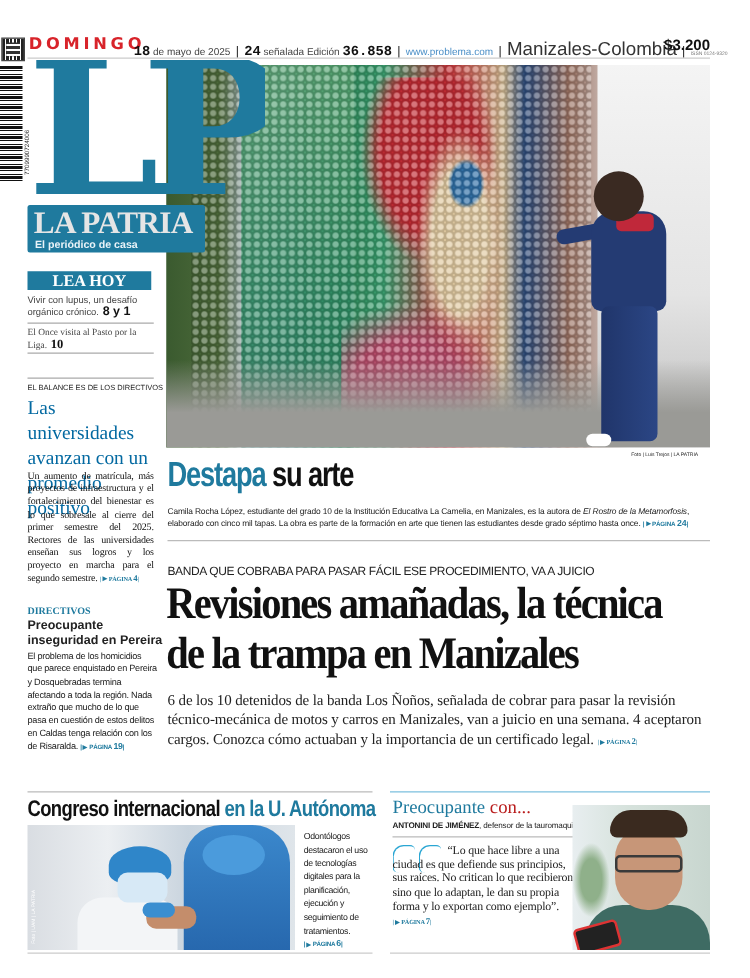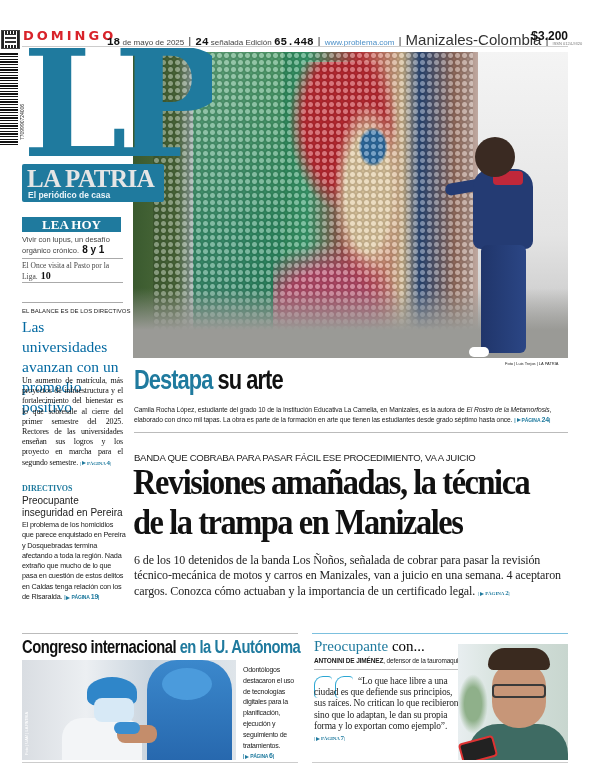--- a/index.html
+++ b/index.html
@@ -59,21 +59,21 @@
   .lea-hoy { position: absolute; left: 22px; top: 217px; width: 99px; height: 15px; background: #1f7a9e; color: #fff; text-align: center; font-family: "Liberation Serif", serif; font-weight: bold; font-size: 13px; line-height: 15px; }
   .lea-item { position: absolute; left: 22px; width: 101px; font-size: 7.5px; line-height: 10px; color: #444; font-family: "Liberation Sans", sans-serif; }
   .lea-item .pg { font-weight: bold; font-size: 10px; color: #111; margin-left: 3px; }
   .hr { position: absolute; height: 1px; background: #aaa; }
 
   .kicker-sm { font-size: 6px; color: #222; text-transform: uppercase; }
   .uni-title { position: absolute; left: 22px; top: 317px; width: 110px; font-family: "Liberation Serif", serif; font-size: 15.5px; line-height: 20px; color: #0369a1; }
   .uni-body { position: absolute; left: 22px; top: 376px; width: 101px; font-family: "Liberation Serif", serif; font-size: 8px; line-height: 10.2px; color: #111; text-align: justify; letter-spacing: -0.15px; }
 
   .edit-kicker { position: absolute; left: 22px; top: 484px; font-family: "Liberation Serif", serif; font-size: 8px; color: #1f7a9e; font-weight: bold; }
-  .edit-title { position: absolute; left: 22px; top: 495px; width: 110px; font-family: "Liberation Sans", sans-serif; font-weight: normal; font-size: 10px; line-height: 12px; color: #222; }
+  .edit-title { position: absolute; left: 22px; top: 495px; width: 110px; font-family: "Liberation Sans", sans-serif; font-weight: bold; font-size: 10px; line-height: 12px; color: #222; }
   .edit-body { position: absolute; left: 22px; top: 520px; width: 104px; font-family: "Liberation Sans", sans-serif; font-size: 7.3px; line-height: 10.3px; color: #222; letter-spacing: -0.2px; }
 
   .page-ref { color: #1f7a9e; font-size: 5px; font-weight: bold; white-space: nowrap; }
   .page-ref .tri { display: inline-block; width: 0; height: 0; border-left: 4px solid #1f7a9e; border-top: 2.5px solid transparent; border-bottom: 2.5px solid transparent; vertical-align: middle; margin: 0 1px; }
   .page-ref .num { font-size: 7px; }
 
   
   .destapa { position: absolute; left: 134px; top: 363px; font-family: "Liberation Sans", sans-serif; font-weight: bold; font-size: 28px; line-height: 34px; letter-spacing: -1.2px; transform: scaleX(0.78); transform-origin: left; white-space: nowrap; }
   .destapa .blue { color: #1f7a9e; }
   .destapa .dark { color: #111; }
@@ -96,21 +96,21 @@
   .dental-photo .dr1-body { position: absolute; left: 40px; top: 58px; width: 80px; height: 50px; background: #f3f5f7; border-radius: 20px 20px 0 0; }
   .dental-photo .dr2 { position: absolute; left: 125px; top: 0; width: 85px; height: 100px; background: linear-gradient(180deg,#3b88cc,#2768ae); border-radius: 30px 30px 0 0; }
   .dental-photo .dr2-cap { position: absolute; left: 140px; top: 8px; width: 50px; height: 32px; border-radius: 50%; background: #4b9bdc; }
   .dental-photo .patient { position: absolute; left: 95px; top: 65px; width: 40px; height: 18px; background: #c48d6b; border-radius: 8px; }
   .dental-photo .patient-cap { position: absolute; left: 92px; top: 62px; width: 26px; height: 12px; background: #3a8ed0; border-radius: 6px; }
   .dental-photo .credit { position: absolute; left: 2px; top: 95px; font-size: 4px; color: #fff; transform: rotate(-90deg); transform-origin: left top; white-space: nowrap; }
   .congreso-body { position: absolute; left: 243px; top: 665px; width: 58px; font-family: "Liberation Sans", sans-serif; font-size: 7px; line-height: 10.8px; color: #222; letter-spacing: -0.25px; }
 
   .entrevista-title { position: absolute; left: 314px; top: 637px; font-family: "Liberation Serif", serif; font-size: 15px; line-height: 18px; white-space: nowrap; }
   .entrevista-title .blue { color: #1f7a9e; }
-  .entrevista-title .dark { color: #000000; }
+  .entrevista-title .dark { color: #b91c1c; }
   .entrevista-who { position: absolute; left: 314px; top: 657px; font-size: 6.5px; color: #222; white-space: nowrap; letter-spacing: -0.15px; }
   .entrevista-who b { font-weight: bold; }
   .quote-marks { position: absolute; left: 313px; top: 676px; width: 42px; height: 22px; }
   .quote-marks span { position: absolute; top: 0; width: 18px; height: 22px; border: 1.6px solid #2aa6d3; border-radius: 9px 4px 4px 4px; border-right: none; border-bottom: none; }
   .quote-body { position: absolute; left: 314px; top: 676px; width: 150px; font-family: "Liberation Serif", serif; font-size: 9.5px; line-height: 11.2px; color: #222; letter-spacing: -0.15px; }
   .quote-body .indent { display: inline-block; width: 44px; }
   .portrait { position: absolute; left: 458px; top: 644px; width: 110px; height: 116px; overflow: hidden; background: linear-gradient(90deg,#e8eef0,#d6e2dc 40%, #c8d6cf 100%); }
   .portrait .hair { position: absolute; left: 30px; top: 4px; width: 62px; height: 40px; background: #3a2a1f; border-radius: 30px 30px 10px 10px; }
   .portrait .face { position: absolute; left: 34px; top: 18px; width: 54px; height: 66px; background: #c79678; border-radius: 24px 24px 26px 26px; }
   .portrait .glasses { position: absolute; left: 34px; top: 40px; width: 54px; height: 14px; border: 2.5px solid #3a3a3a; border-radius: 4px; }
@@ -124,21 +124,21 @@
 <div class="topbar">
   <div class="qr"></div>
   <div class="dow">DOMINGO</div>
   <div class="meta">
     <b>18</b>
     <span>de mayo de 2025</span>
     <span class="sep">|</span>
     <b>24</b>
     <span>señalada</span>
     <span>Edición</span>
-    <b>65.448</b>
+    <b>36.858</b>
     <span class="sep">|</span>
     <span class="link">www.problema.com</span>
     <span class="sep">|</span>
     <span style="font-size:15px;color:#333">Manizales-Colombia</span>
     <span class="sep">|</span>
     <span class="issn">ISSN 0124-9320</span>
   </div>
   <div class="price">$3.200</div>
 </div>
 <div class="topline"></div>

